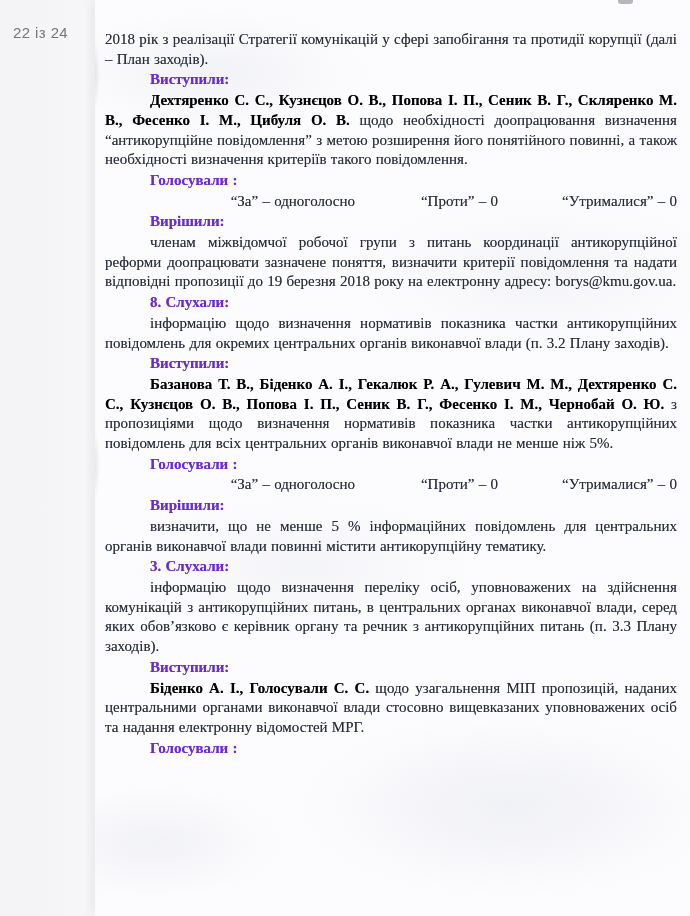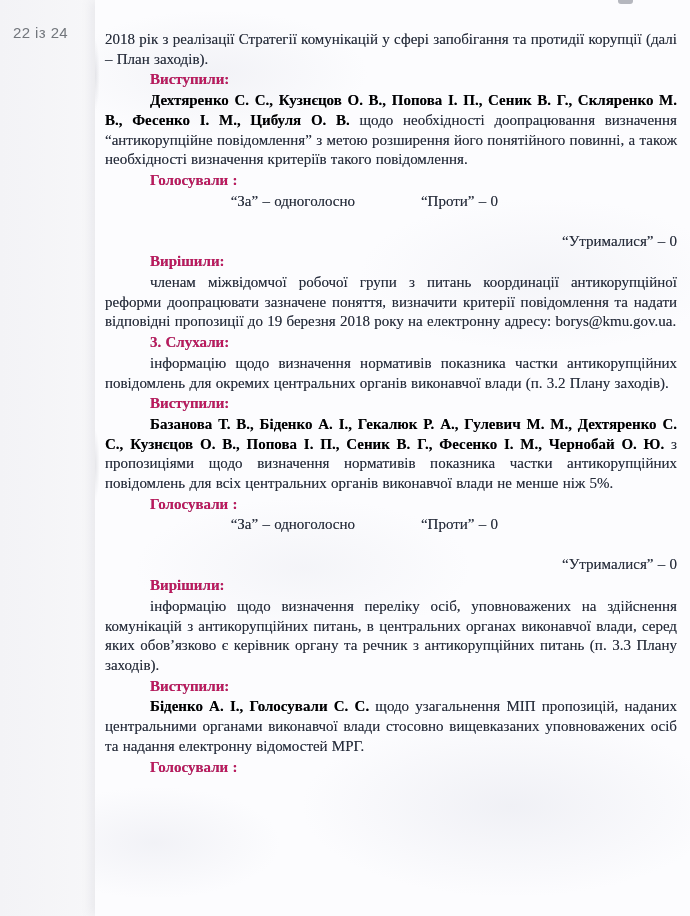--- a/index.html
+++ b/index.html
@@ -49,32 +49,32 @@
     position: absolute; left: 10px; top: 30px; width: 572px;
     font-size: 15px; line-height: 19.7px;
     color: #272d3a;
     text-align: justify;
     text-shadow: 0 0 0.5px rgba(45, 52, 72, 0.55);
     word-spacing: 0.5px;
   }
   .content p { margin: 0 0 1px 0; }
   .indent { text-indent: 45px; }
   .head {
-    font-weight: bold; color: #be185d;
+    font-weight: bold; color: #6d28d9;
     text-align: left; text-indent: 45px;
     margin: 1px 0 1px 0;
   }
   .b { font-weight: bold; color: #000000; }
   .votes {
     display: flex; text-align: right;
     padding-left: 48px; margin: 0 0 1px 0;
   }
   .votes .v1 { width: 202px; }
   .votes .v2 { width: 143px; }
-  .votes .v3 { flex: 1; margin-top: 40px; }
+  .votes .v3 { flex: 1; }
 </style>
 </head>
 <body>
 
 <div class="viewer">
 
   <div class="page-indicator">22 із 24</div>
 
   <div class="page">
     <div class="scan-speck"></div>
@@ -94,39 +94,41 @@
       <p class="votes">
           <span class="v1">“За” – одноголосно</span>
           <span class="v2">“Проти” – 0</span>
           <span class="v3">“Утрималися” – 0</span>
         </p>
 
       <p class="head">Вирішили:</p>
 
       <p class="indent">членам міжвідомчої робочої групи з питань координації антикорупційної реформи доопрацювати зазначене поняття, визначити критерії повідомлення та надати відповідні пропозиції до 19 березня 2018 року на електронну адресу: borys@kmu.gov.ua.</p>
 
-      <p class="head">3. Слухали:</p>
+      <p class="head">8. Слухали:</p>
 
       <p class="indent">інформацію щодо визначення нормативів показника частки антикорупційних повідомлень для окремих центральних органів виконавчої влади (п. 3.2 Плану заходів).</p>
 
       <p class="head">Виступили:</p>
 
       <p class="indent"><span class="b">Базанова Т. В., Біденко А. І., Гекалюк Р. А., Гулевич М. М., Дехтяренко С. С., Кузнєцов О. В., Попова І. П., Сеник В. Г., Фесенко І. М., Чернобай О. Ю.</span> <span>з пропозиціями щодо визначення нормативів показника частки антикорупційних повідомлень для всіх центральних органів виконавчої влади не менше ніж 5%.</span></p>
 
       <p class="head">Голосували :</p>
 
       <p class="votes">
           <span class="v1">“За” – одноголосно</span>
           <span class="v2">“Проти” – 0</span>
           <span class="v3">“Утрималися” – 0</span>
         </p>
 
       <p class="head">Вирішили:</p>
 
+      <p class="indent">визначити, що не менше 5 % інформаційних повідомлень для центральних органів виконавчої влади повинні містити антикорупційну тематику.</p>
 
+      <p class="head">3. Слухали:</p>
 
       <p class="indent">інформацію щодо визначення переліку осіб, уповноважених на здійснення комунікацій з антикорупційних питань, в центральних органах виконавчої влади, серед яких обов’язково є керівник органу та речник з антикорупційних питань (п. 3.3 Плану заходів).</p>
 
       <p class="head">Виступили:</p>
 
       <p class="indent"><span class="b">Біденко А. І., Голосували С. С.</span> <span>щодо узагальнення МІП пропозицій, наданих центральними органами виконавчої влади стосовно вищевказаних уповноважених осіб та надання електронну відомостей МРГ.</span></p>
 
       <p class="head">Голосували :</p>
 
     </div>

